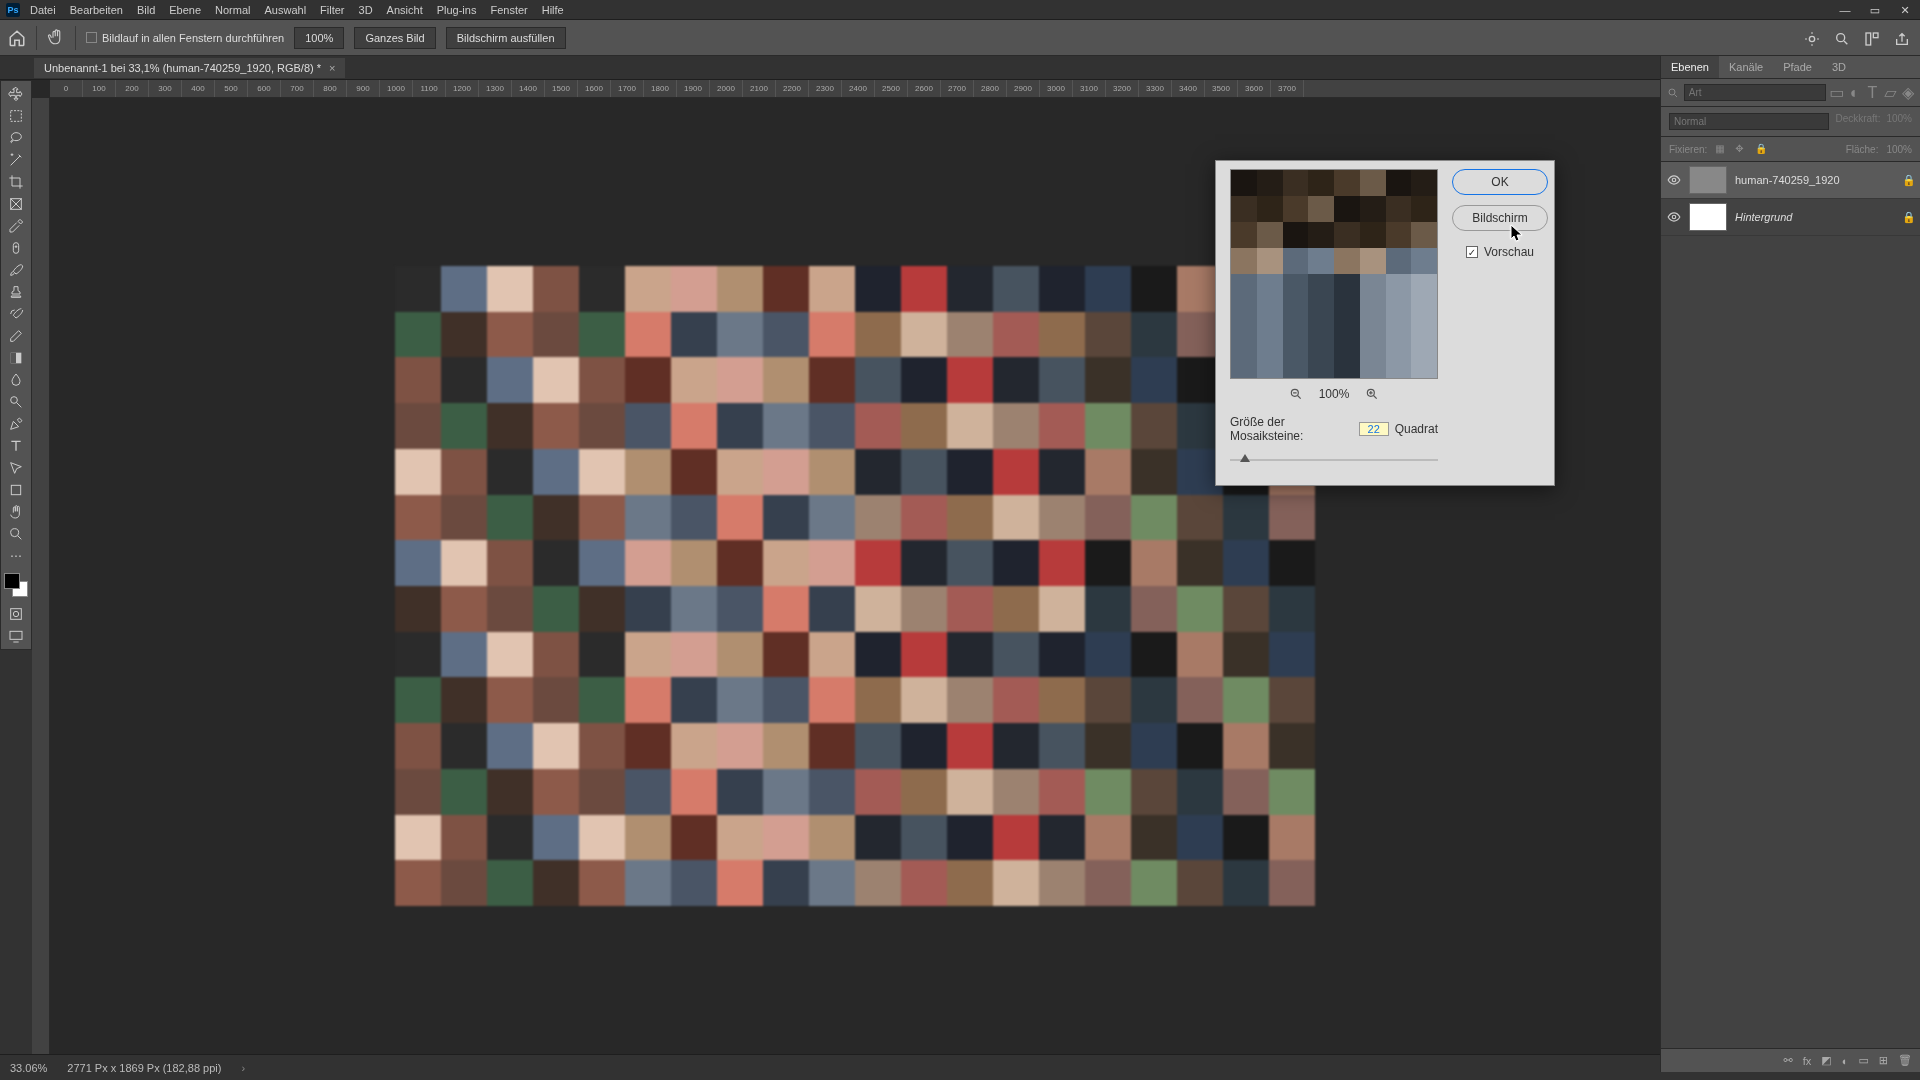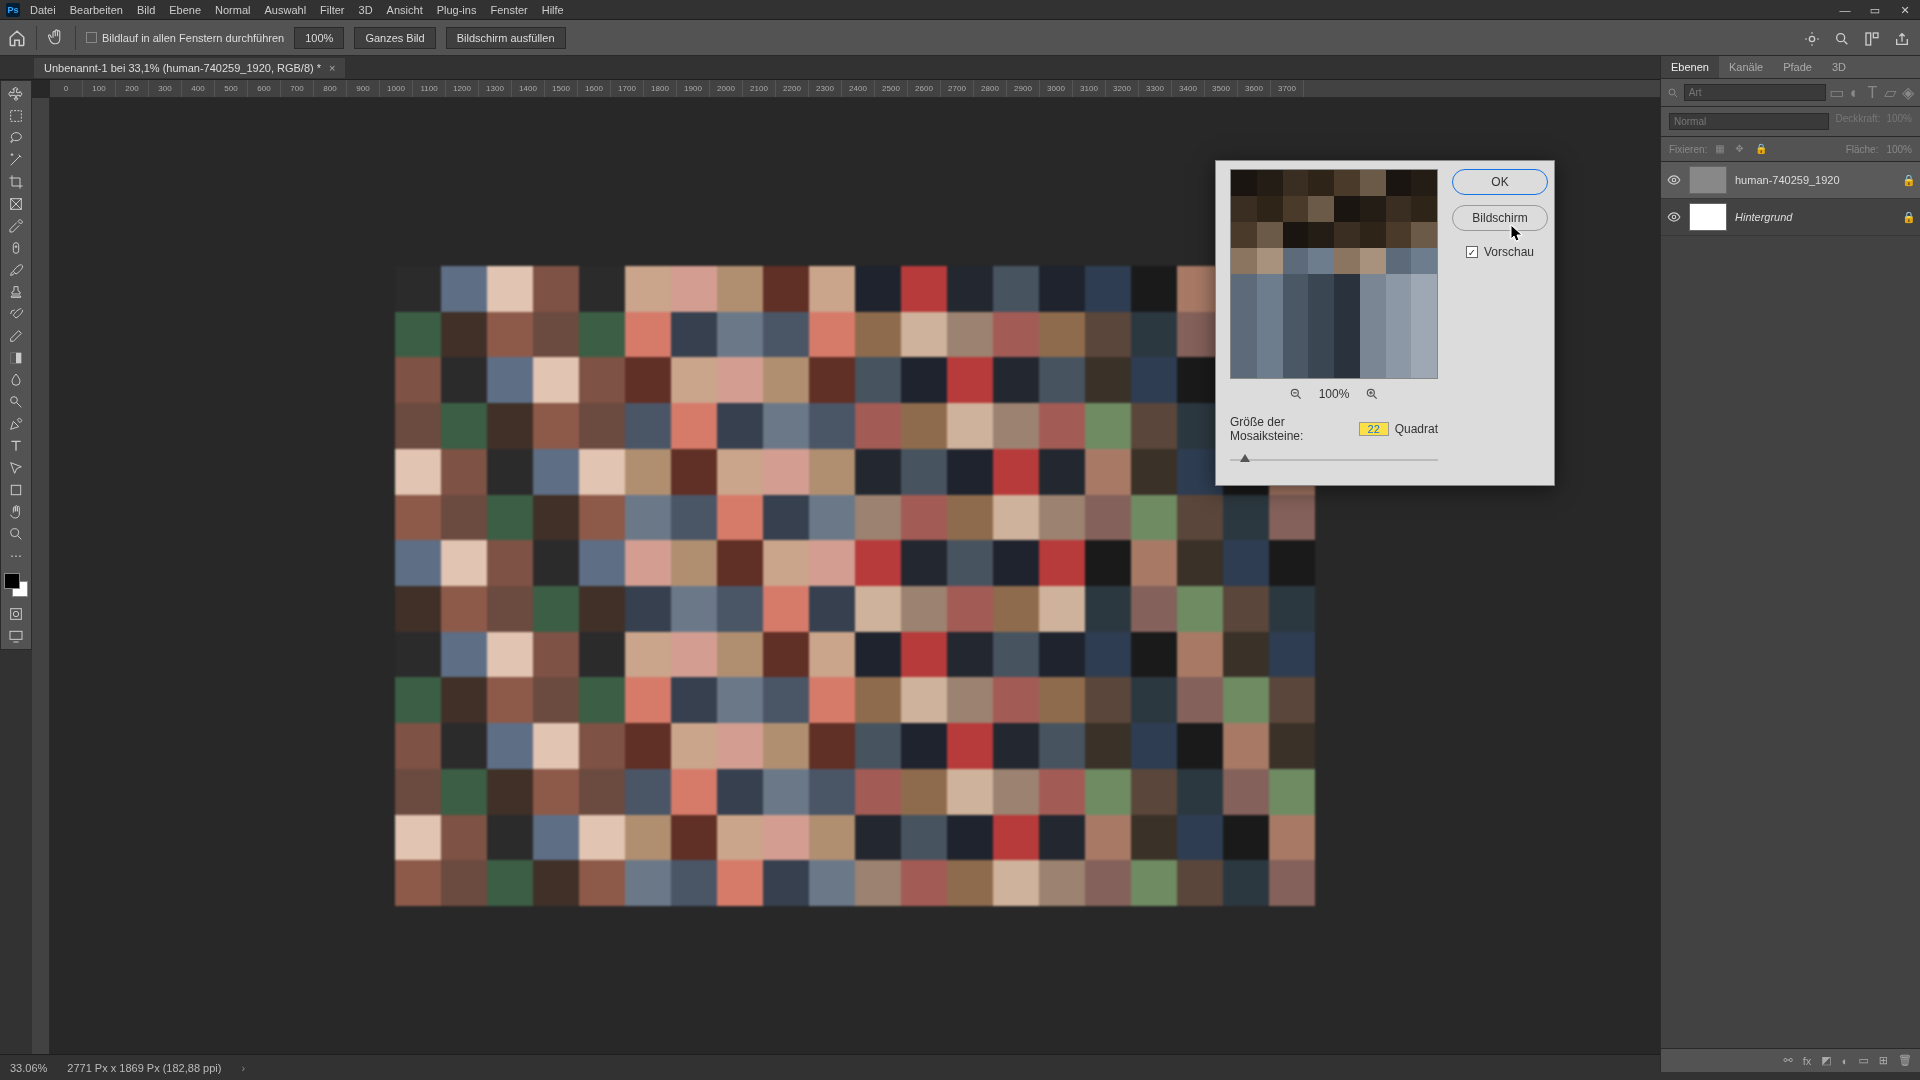--- a/index.html
+++ b/index.html
@@ -75,21 +75,21 @@
 
 .dialog { position:absolute; top:160px; left:1215px; width:340px; background:#dcdcdc; border:1px solid #888; box-shadow: 0 4px 20px rgba(0,0,0,.5); color:#333; font-size:12px; }
 .dialog-title { padding:10px 14px; font-size:12px; display:flex; justify-content:space-between; align-items:center; border-bottom: none; }
 .dialog-title .close { width:14px; height:14px; cursor:pointer; }
 .dialog-body { padding: 8px 14px 18px; display:flex; gap:14px; }
 .dialog-left { width: 208px; }
 .preview-box { width:208px; height:210px; border:1px solid #888; display:grid; grid-template-columns:repeat(8,1fr); grid-template-rows:repeat(8,1fr); }
 .zoom-row { display:flex; align-items:center; justify-content:center; gap:16px; padding:8px 0; font-size:12px; }
 .zoom-row .ico { width:14px; height:14px; }
 .param-row { display:flex; align-items:center; gap:6px; font-size:12px; justify-content:center; margin-top:6px; }
-.param-row input { width:30px; border:1px solid #999; text-align:center; font-size:11px; color:#1473e6; background:#fde047; }
+.param-row input { width:30px; border:1px solid #999; text-align:center; font-size:11px; color:#1473e6; background:#fef9c3; }
 .slider-row { margin-top:10px; position:relative; height:14px; }
 .slider-track { width:100%; height:2px; background:#bbb; position:relative; top:6px; }
 .slider-thumb { position:absolute; top:1px; left:10px; width:0;height:0; border-left:5px solid transparent; border-right:5px solid transparent; border-bottom:8px solid #555; }
 .dialog-right { width:96px; display:flex; flex-direction:column; gap:10px; align-items:center; }
 .dlg-btn { width:96px; padding:5px 0; border:1px solid #999; border-radius:14px; background:#dcdcdc; font-size:12px; text-align:center; cursor:pointer; }
 .dlg-btn.primary { border:1.5px solid #1473e6; }
 .chk-row { display:flex; align-items:center; gap:6px; font-size:12px; margin-top:4px; }
 .chk-row .box { width:12px; height:12px; border:1px solid #666; background:#fff; display:flex; align-items:center; justify-content:center; font-size:10px; color:#333; }
 
 

